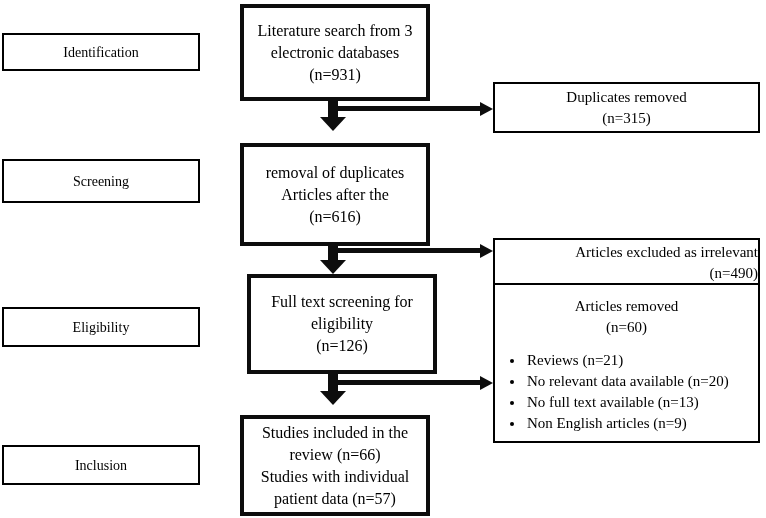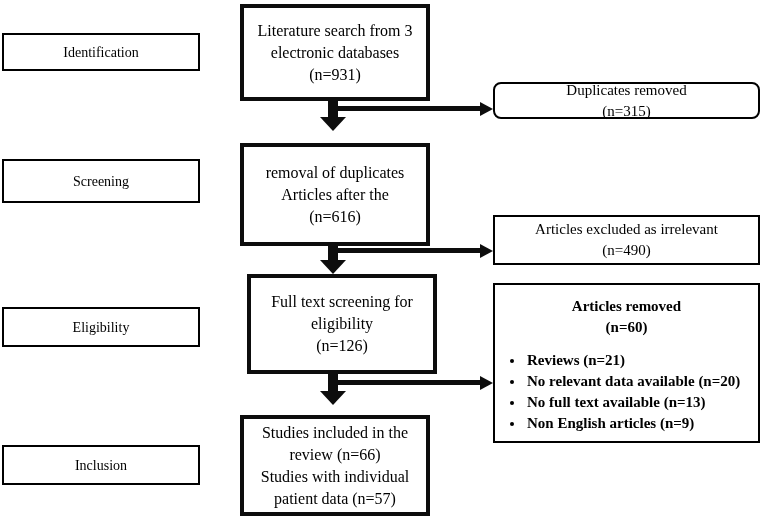--- a/index.html
+++ b/index.html
@@ -92,29 +92,29 @@
     <div>eligibility</div>
     <div>(n=126)</div>
   </div>
   <div class="box main-box" style="top:415px; height:101px;">
     <div>Studies included in the</div>
     <div>review (n=66)</div>
     <div>Studies with individual</div>
     <div>patient data (n=57)</div>
   </div>
 
-  <div class="box side-box" style="top:82px; height:37px;border-radius:8px;">
+  <div class="box side-box" style="top:82px; height:51px;">
     <div>Duplicates removed</div>
     <div>(n=315)</div>
   </div>
-  <div class="box side-box" style="top:215px; height:50px;">
+  <div class="box side-box" style="top:238px; height:50px;align-items:flex-end;">
     <div>Articles excluded as irrelevant</div>
     <div>(n=490)</div>
   </div>
-  <div class="box side-box list-box" style="top:283px; height:160px;font-weight:bold;">
+  <div class="box side-box list-box" style="top:283px; height:160px;">
     <div>Articles removed</div>
     <div>(n=60)</div>
     <ul>
       <li>Reviews (n=21)</li>
       <li>No relevant data available (n=20)</li>
       <li>No full text available (n=13)</li>
       <li>Non English articles (n=9)</li>
     </ul>
   </div>
 

